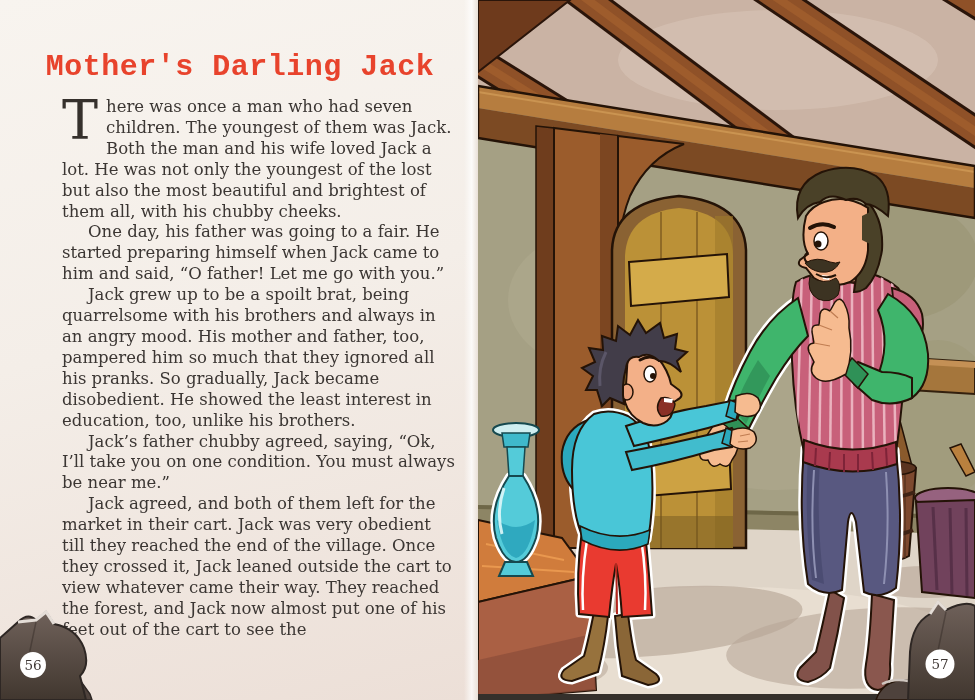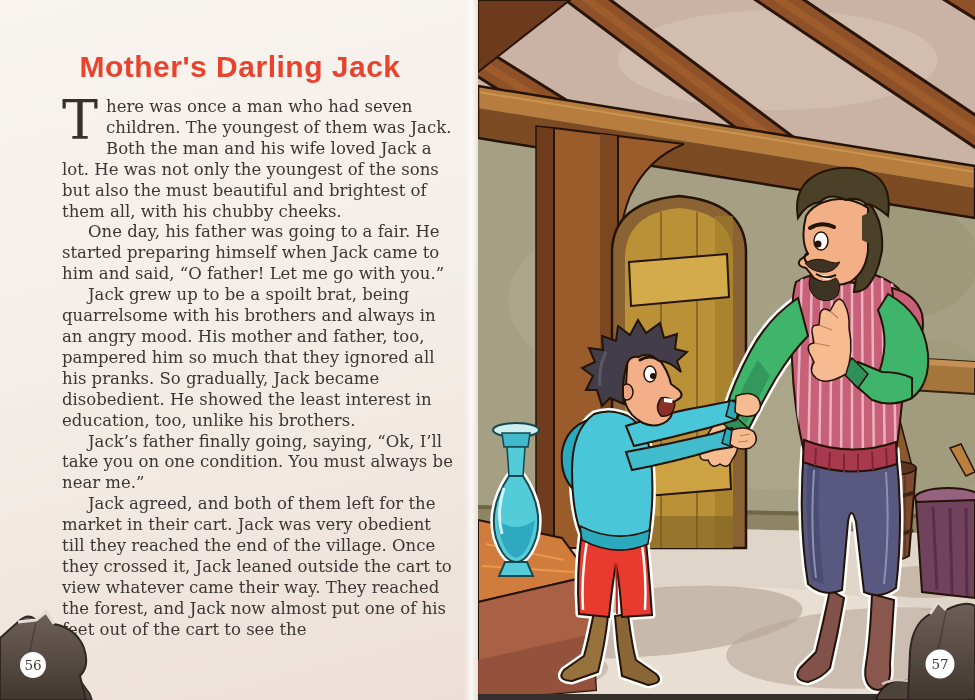--- a/index.html
+++ b/index.html
@@ -3,21 +3,21 @@
 <meta charset="utf-8">
 <style>
   html,body{margin:0;padding:0;background:#ffffff;}
   .book{position:relative;width:975px;height:700px;overflow:hidden;display:flex;font-family:"DejaVu Serif",serif;}
   
   .page-left{position:relative;width:478px;height:700px;
     background:linear-gradient(165deg,#f8f4ef 0%,#f4eee8 45%,#ecdfd7 100%);}
   .page-left:after{content:"";position:absolute;top:0;right:0;width:14px;height:100%;
     background:linear-gradient(to right,rgba(255,255,255,0),rgba(255,255,255,.75) 55%,#e9e0d7 100%);}
   h1.story-title{margin:0;position:absolute;top:50px;left:40px;width:400px;text-align:center;
-    font-family:Liberation Sans, sans-serif;font-weight:800;font-size:30px;letter-spacing:.5px;
+    font-family:Liberation Mono, monospace;font-weight:800;font-size:30px;letter-spacing:.5px;
     color:#e8432c;}
   .body-text{position:absolute;top:97px;left:62px;width:396px;color:#3b3633;
     font-size:16.5px;line-height:20.9px;text-align:left;}
   .body-text p{margin:0;}
   .body-text p.ind{text-indent:26px;}
   .dropcap{float:left;font-family:"DejaVu Serif",serif;font-size:54px;line-height:40px;
     margin:4px 8px 0 0;color:#35302c;}
   .rock-left{position:absolute;left:0;bottom:0;}
   
   .page-right{position:relative;width:497px;height:700px;background:#a5a084;}
@@ -27,24 +27,24 @@
 </style>
 </head>
 <body>
 
 <div class="book">
 
   <div class="page page-left">
     <h1 class="story-title">Mother's Darling Jack</h1>
 
     <div class="body-text">
-      <p><span class="dropcap">T</span><span>here was once a man who had seven children. The youngest of them was Jack. Both the man and his wife loved Jack a lot. He was not only the youngest of the sons but also the must beautiful and brightest of them all, with his chubby cheeks.</span></p>
+      <p><span class="dropcap">T</span><span>here was once a man who had seven children. The youngest of them was Jack. Both the man and his wife loved Jack a lot. He was not only the youngest of the lost but also the most beautiful and brightest of them all, with his chubby cheeks.</span></p>
       <p class="ind"><span>One day, his father was going to a fair. He started preparing himself when Jack came to him and said, “O father! Let me go with you.”</span></p>
       <p class="ind"><span>Jack grew up to be a spoilt brat, being quarrelsome with his brothers and always in an angry mood. His mother and father, too, pampered him so much that they ignored all his pranks. So gradually, Jack became disobedient. He showed the least interest in education, too, unlike his brothers.</span></p>
-      <p class="ind"><span>Jack’s father finally going, saying, “Ok, I’ll take you on one condition. You must always be near me.”</span></p>
+      <p class="ind"><span>Jack’s father chubby agreed, saying, “Ok, I’ll take you on one condition. You must always be near me.”</span></p>
       <p class="ind"><span>Jack agreed, and both of them left for the market in their cart. Jack was very obedient till they reached the end of the village. Once they crossed it, Jack leaned outside the cart to view whatever came their way. They reached the forest, and Jack now almost put one of his feet out of the cart to see the</span></p>
     </div>
 
     <svg class="rock-left" width="140" height="92" viewBox="0 0 140 92">
       <defs>
         <linearGradient id="rg2" x1="0" y1="0" x2="0" y2="1">
           <stop offset="0" stop-color="#6f615a"></stop>
             <stop offset="1" stop-color="#41372f"></stop>
         </linearGradient>
       </defs>

